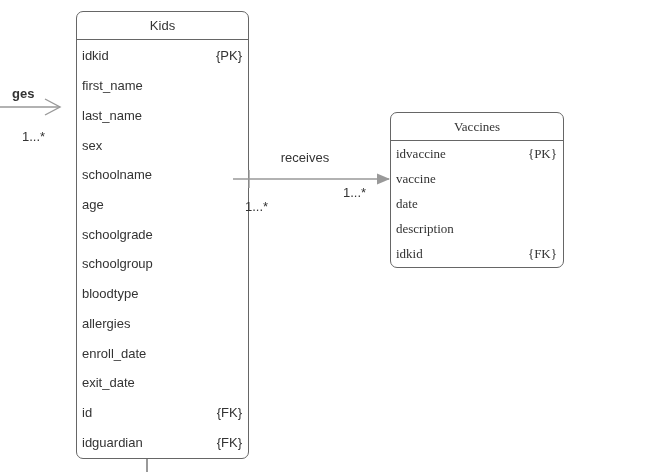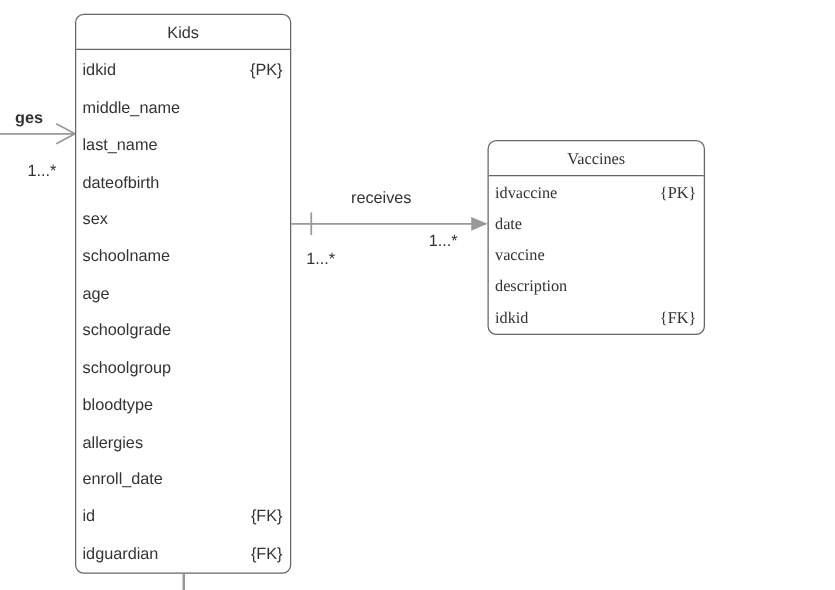--- a/index.html
+++ b/index.html
@@ -47,21 +47,21 @@
   .entity-row {
     flex: 1 1 0;
     min-height: 0;
     display: flex;
     justify-content: space-between;
     align-items: center;
     padding: 0 6px 0 5px;
     white-space: nowrap;
   }
 
-  #entity-kids { left: 60px; top: 11px; width: 173px; height: 448px; }
+  #entity-kids { left: 76px; top: 11px; width: 173px; height: 448px; }
   #entity-vaccines { left: 390px; top: 112px; width: 174px; height: 156px; font-family: Liberation Serif, serif; }
 
   .connector-svg { position: absolute; color: var(--connector); overflow: visible; }
   #left-connector { left: 0; top: 95px; }
   #receives-connector { left: 233px; top: 169px; }
 
   .connector-stub {
     position: absolute;
     left: 146px;
     top: 459px;
@@ -96,35 +96,31 @@
 
   <div class="entity" id="entity-kids">
     <div class="entity-title">Kids</div>
     <div class="entity-rows">
 
         <div class="entity-row">
           <span>idkid</span>
           <span>{PK}</span>
         </div>
 
-
-        <div class="entity-row">
-          <span>middle_name</span>
-          <span></span>
-        </div>
+        <div class="entity-row">
+          <span>first_name</span>
+          <span></span>
+        </div>
+
 
         <div class="entity-row">
           <span>last_name</span>
           <span></span>
         </div>
 
-        <div class="entity-row">
-          <span>dateofbirth</span>
-          <span></span>
-        </div>
 
         <div class="entity-row">
           <span>sex</span>
           <span></span>
         </div>
 
         <div class="entity-row">
           <span>schoolname</span>
           <span></span>
         </div>
@@ -152,20 +148,24 @@
         <div class="entity-row">
           <span>allergies</span>
           <span></span>
         </div>
 
         <div class="entity-row">
           <span>enroll_date</span>
           <span></span>
         </div>
 
+        <div class="entity-row">
+          <span>exit_date</span>
+          <span></span>
+        </div>
 
         <div class="entity-row">
           <span>id</span>
           <span>{FK}</span>
         </div>
 
         <div class="entity-row">
           <span>idguardian</span>
           <span>{FK}</span>
         </div>
@@ -185,26 +185,26 @@
   <div class="entity" id="entity-vaccines">
     <div class="entity-title">Vaccines</div>
     <div class="entity-rows">
 
         <div class="entity-row">
           <span>idvaccine</span>
           <span>{PK}</span>
         </div>
 
         <div class="entity-row">
+          <span>vaccine</span>
+          <span></span>
+        </div>
+
+        <div class="entity-row">
           <span>date</span>
-          <span></span>
-        </div>
-
-        <div class="entity-row">
-          <span>vaccine</span>
           <span></span>
         </div>
 
         <div class="entity-row">
           <span>description</span>
           <span></span>
         </div>
 
         <div class="entity-row">
           <span>idkid</span>

